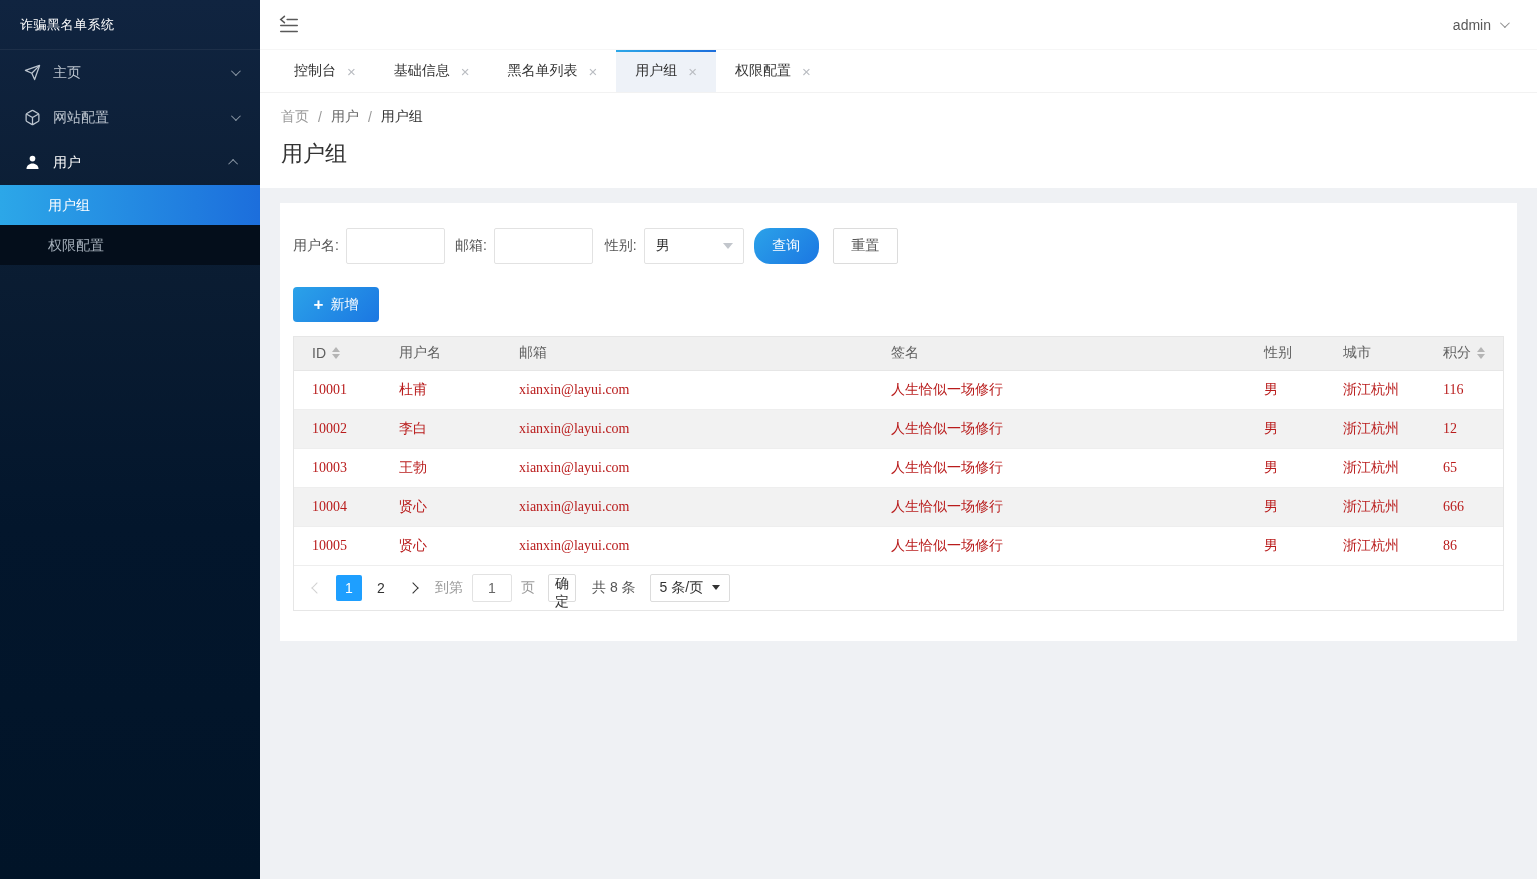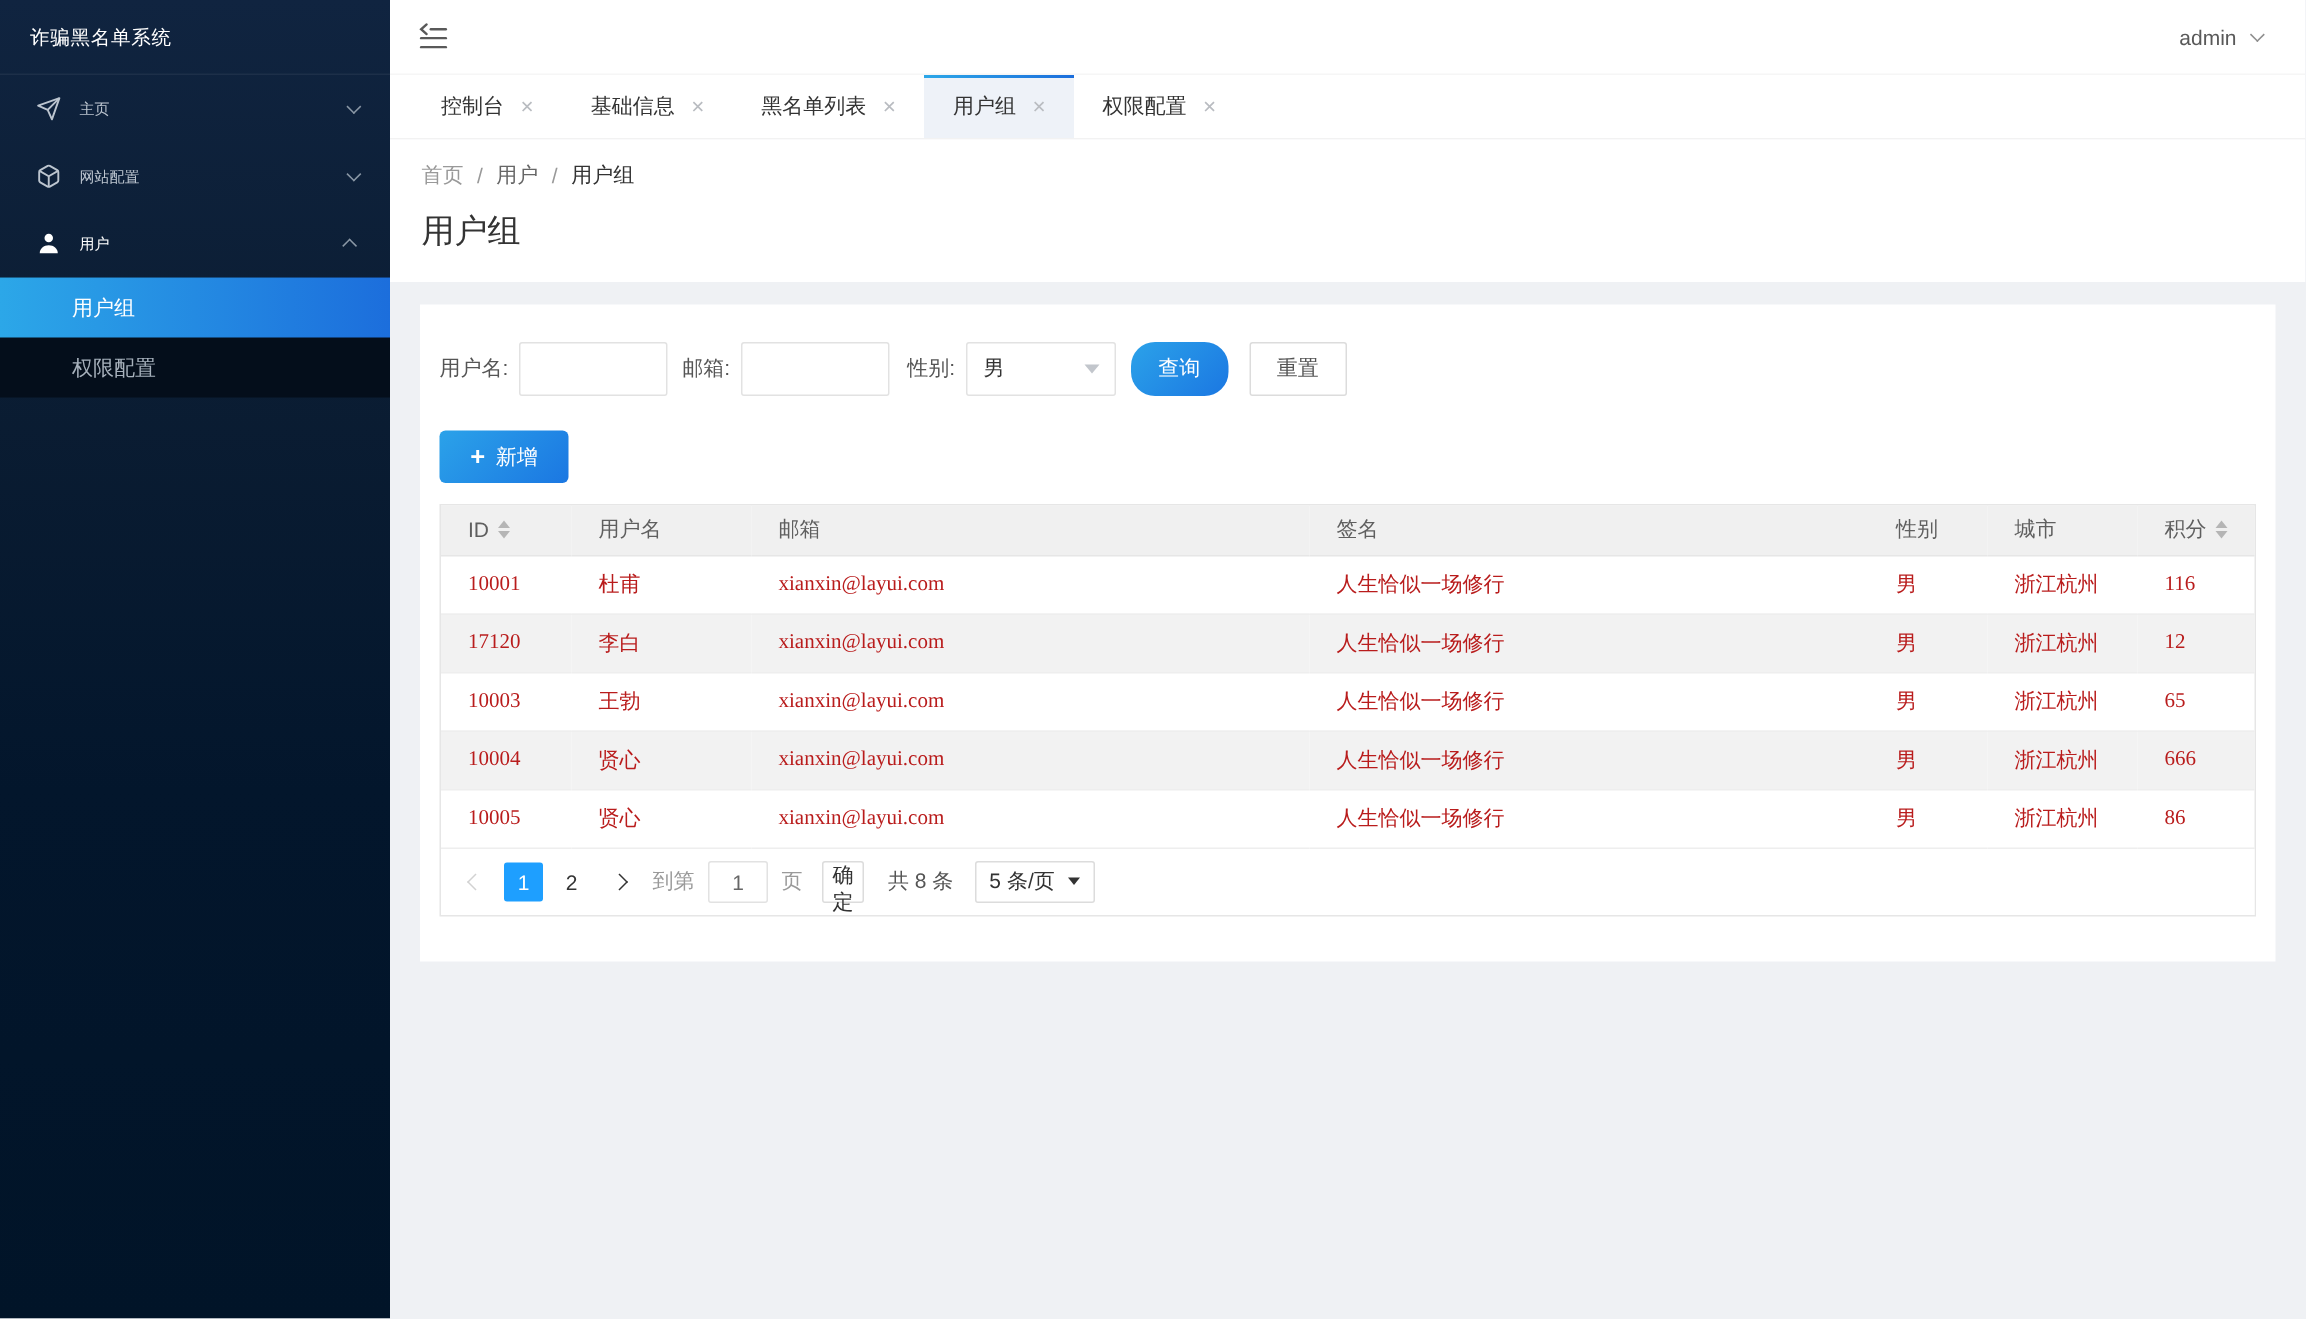--- a/index.html
+++ b/index.html
@@ -6,21 +6,21 @@
   html,body { width:1537px; height:879px; overflow:hidden; }
   body { font-family:"Liberation Sans","DejaVu Sans",sans-serif; font-size:14px; color:#555; background:#eff1f4; }
   .app { display:flex; width:1537px; height:879px; }
 
   
   .sidebar { width:260px; height:100%; flex:0 0 260px;
     background:linear-gradient(180deg,#102440 0%,#0b1d33 28%,#03162c 60%,#011428 100%); }
   .logo { height:50px; line-height:50px; padding-left:20px; color:#fff; font-size:13px;
     border-bottom:1px solid rgba(255,255,255,.06); letter-spacing:.5px; }
   .nav-item { height:45px; display:flex; align-items:center; padding:0 22px 0 24px; cursor:pointer;
-    color:#bcc5cf; font-size:10px; }
+    color:#bcc5cf; font-size:14px; }
   .nav-item.open { color:#fff; }
   .nav-item .ni-icon { width:17px; height:17px; margin-right:12px; flex:0 0 17px; }
   .nav-item .ni-label { flex:1; }
   .chev { width:7px; height:7px; border-right:1.4px solid #8a97a5; border-bottom:1.4px solid #8a97a5; display:inline-block; }
   .chev.down { transform:rotate(45deg) translateY(-2px); }
   .chev.up { transform:rotate(-135deg) translateY(-2px); }
   .submenu { background:#040e1b; }
   .sub-item { height:40px; line-height:40px; padding-left:48px; color:#a7b1bc; font-size:14px; cursor:pointer; }
   .sub-item.active { background:linear-gradient(90deg,#2ca7e8 0%,#1c6edc 100%); color:#fff; }
 
@@ -275,21 +275,21 @@
               <tr>
                 <td>10001</td>
                 <td>杜甫</td>
                 <td>xianxin@layui.com</td>
                 <td>人生恰似一场修行</td>
                 <td>男</td>
                 <td>浙江杭州</td>
                 <td>116</td>
               </tr>
               <tr>
-                <td>17120</td>
+                <td>10002</td>
                 <td>李白</td>
                 <td>xianxin@layui.com</td>
                 <td>人生恰似一场修行</td>
                 <td>男</td>
                 <td>浙江杭州</td>
                 <td>12</td>
               </tr>
               <tr>
                 <td>10003</td>
                 <td>王勃</td>

